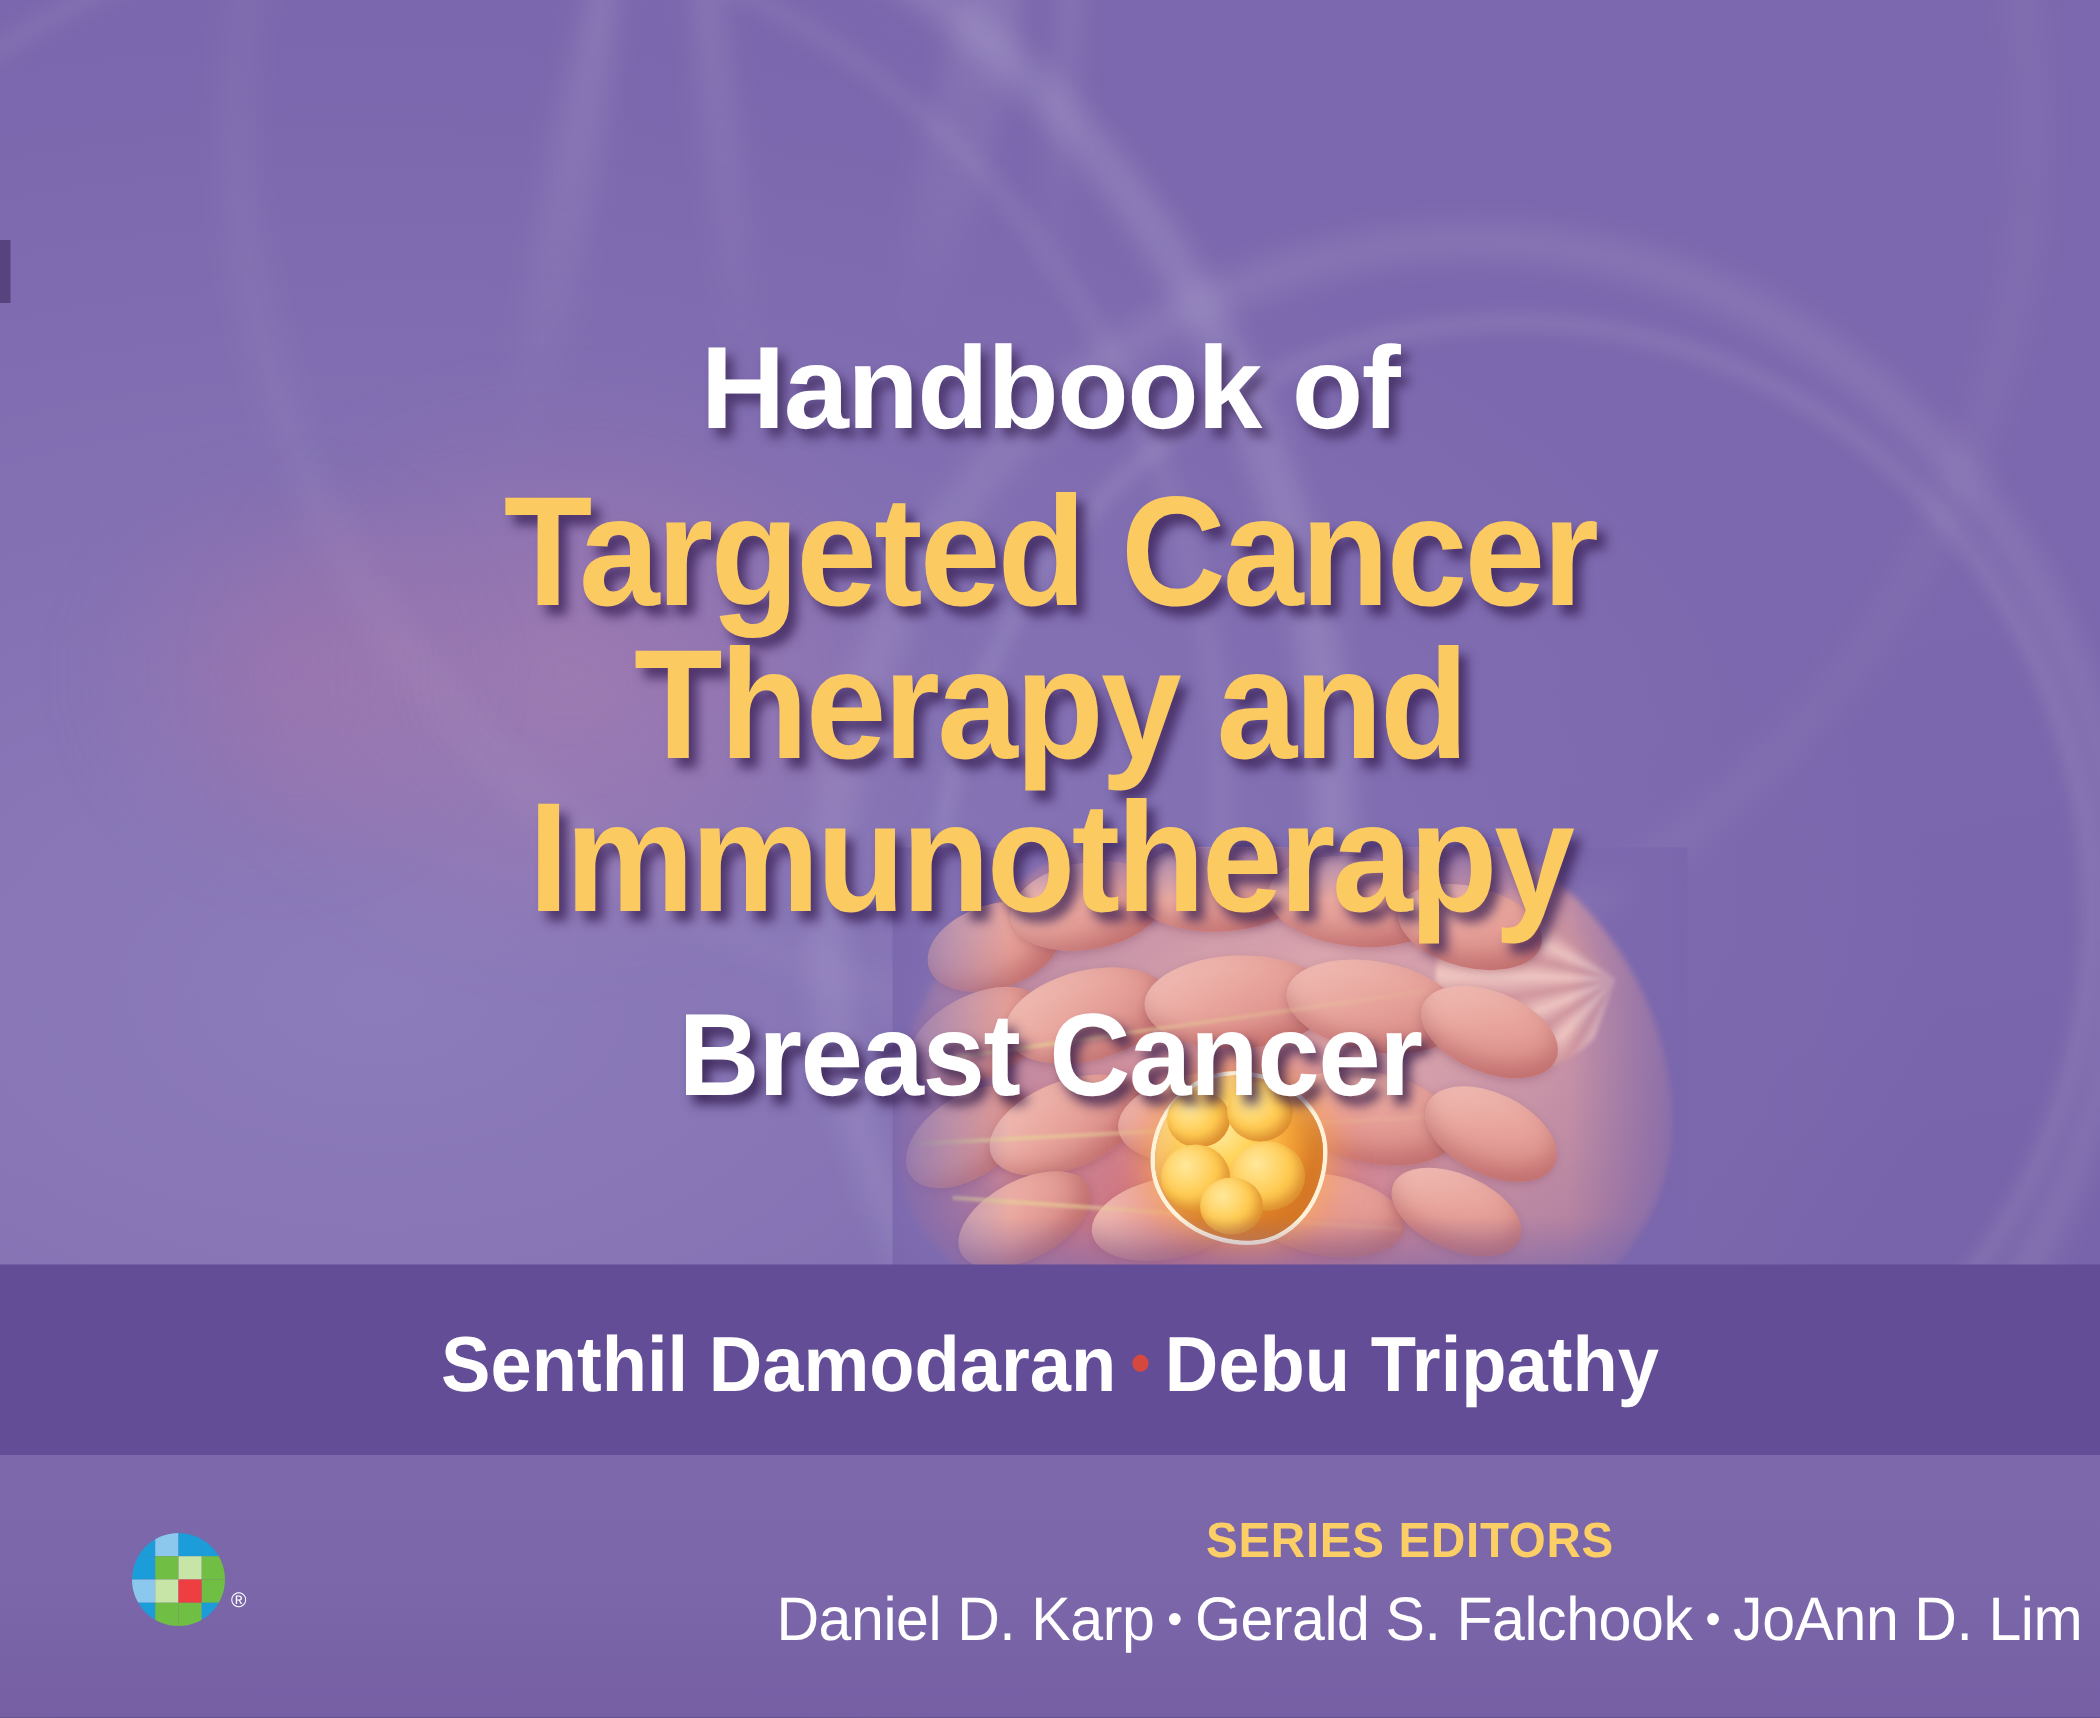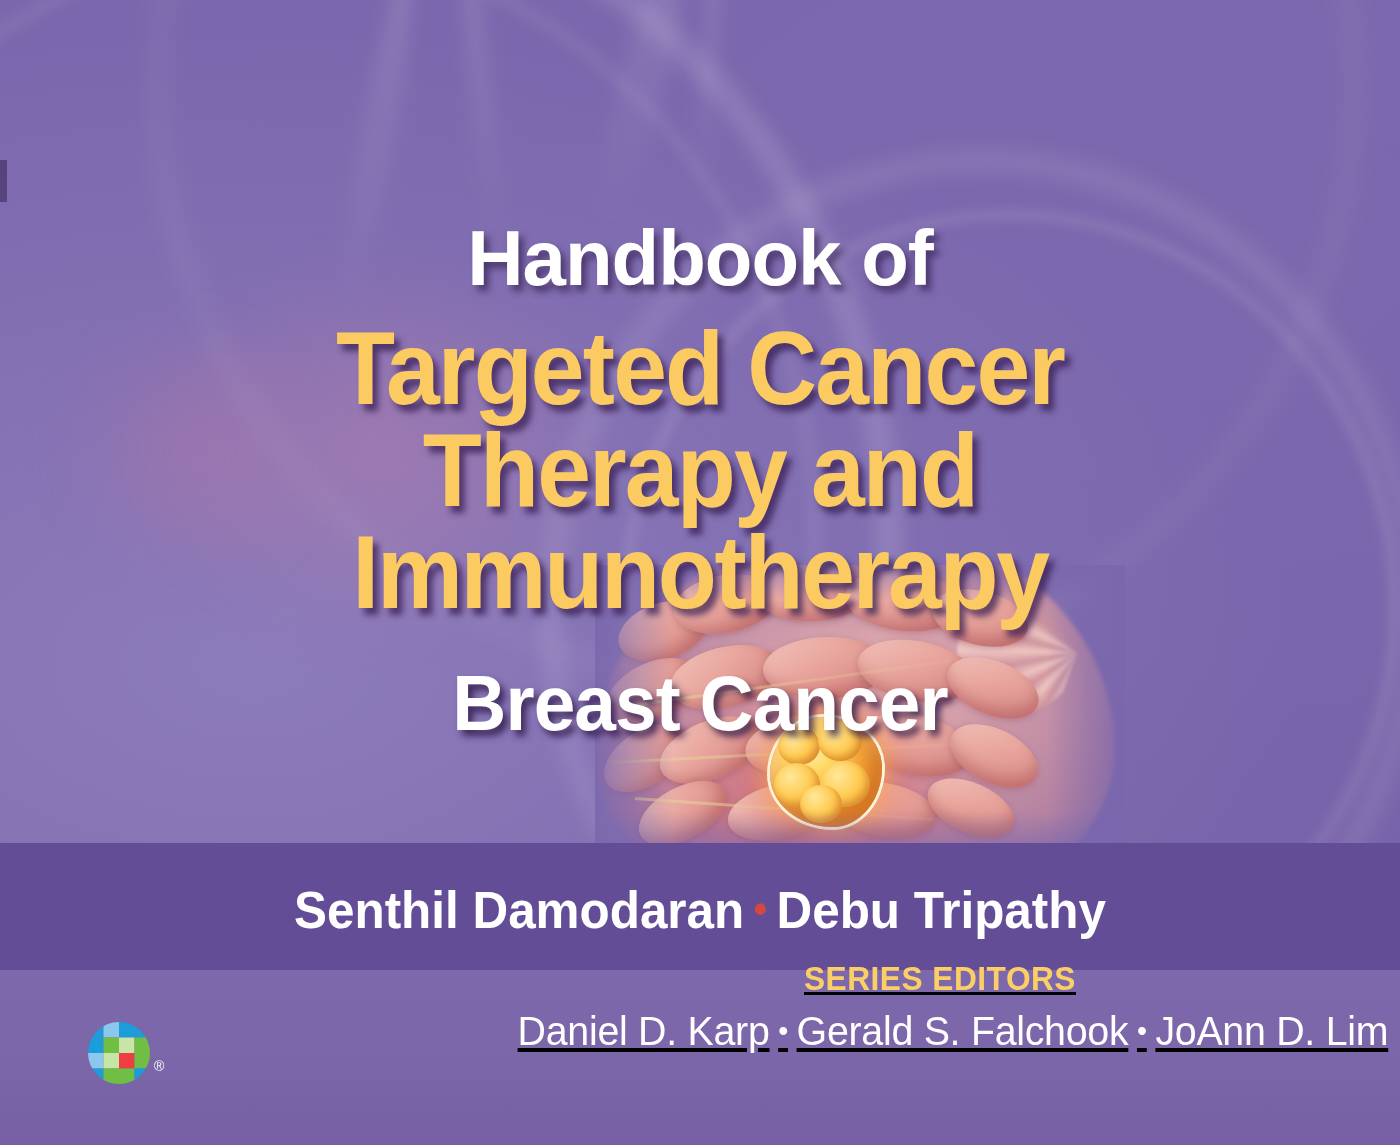--- a/index.html
+++ b/index.html
@@ -270,24 +270,23 @@
   .wk-text {
     font-size: 44px;
     color: #ffffff;
     font-weight: normal;
     letter-spacing: -0.5px;
     white-space: nowrap;
   }
 
   .editors-block {
     position: absolute;
-    left: 500px; top: 960px;
+    left: 500px; top: 1008px;
     width: 880px;
     text-align: center;
-    text-decoration: underline;
   }
   .editors-heading {
     color: #fbcf65;
     font-size: 33px;
     font-weight: bold;
     letter-spacing: 0.5px;
     text-align: center;
     transform: scaleX(0.96);
   }
   .editors-names {

